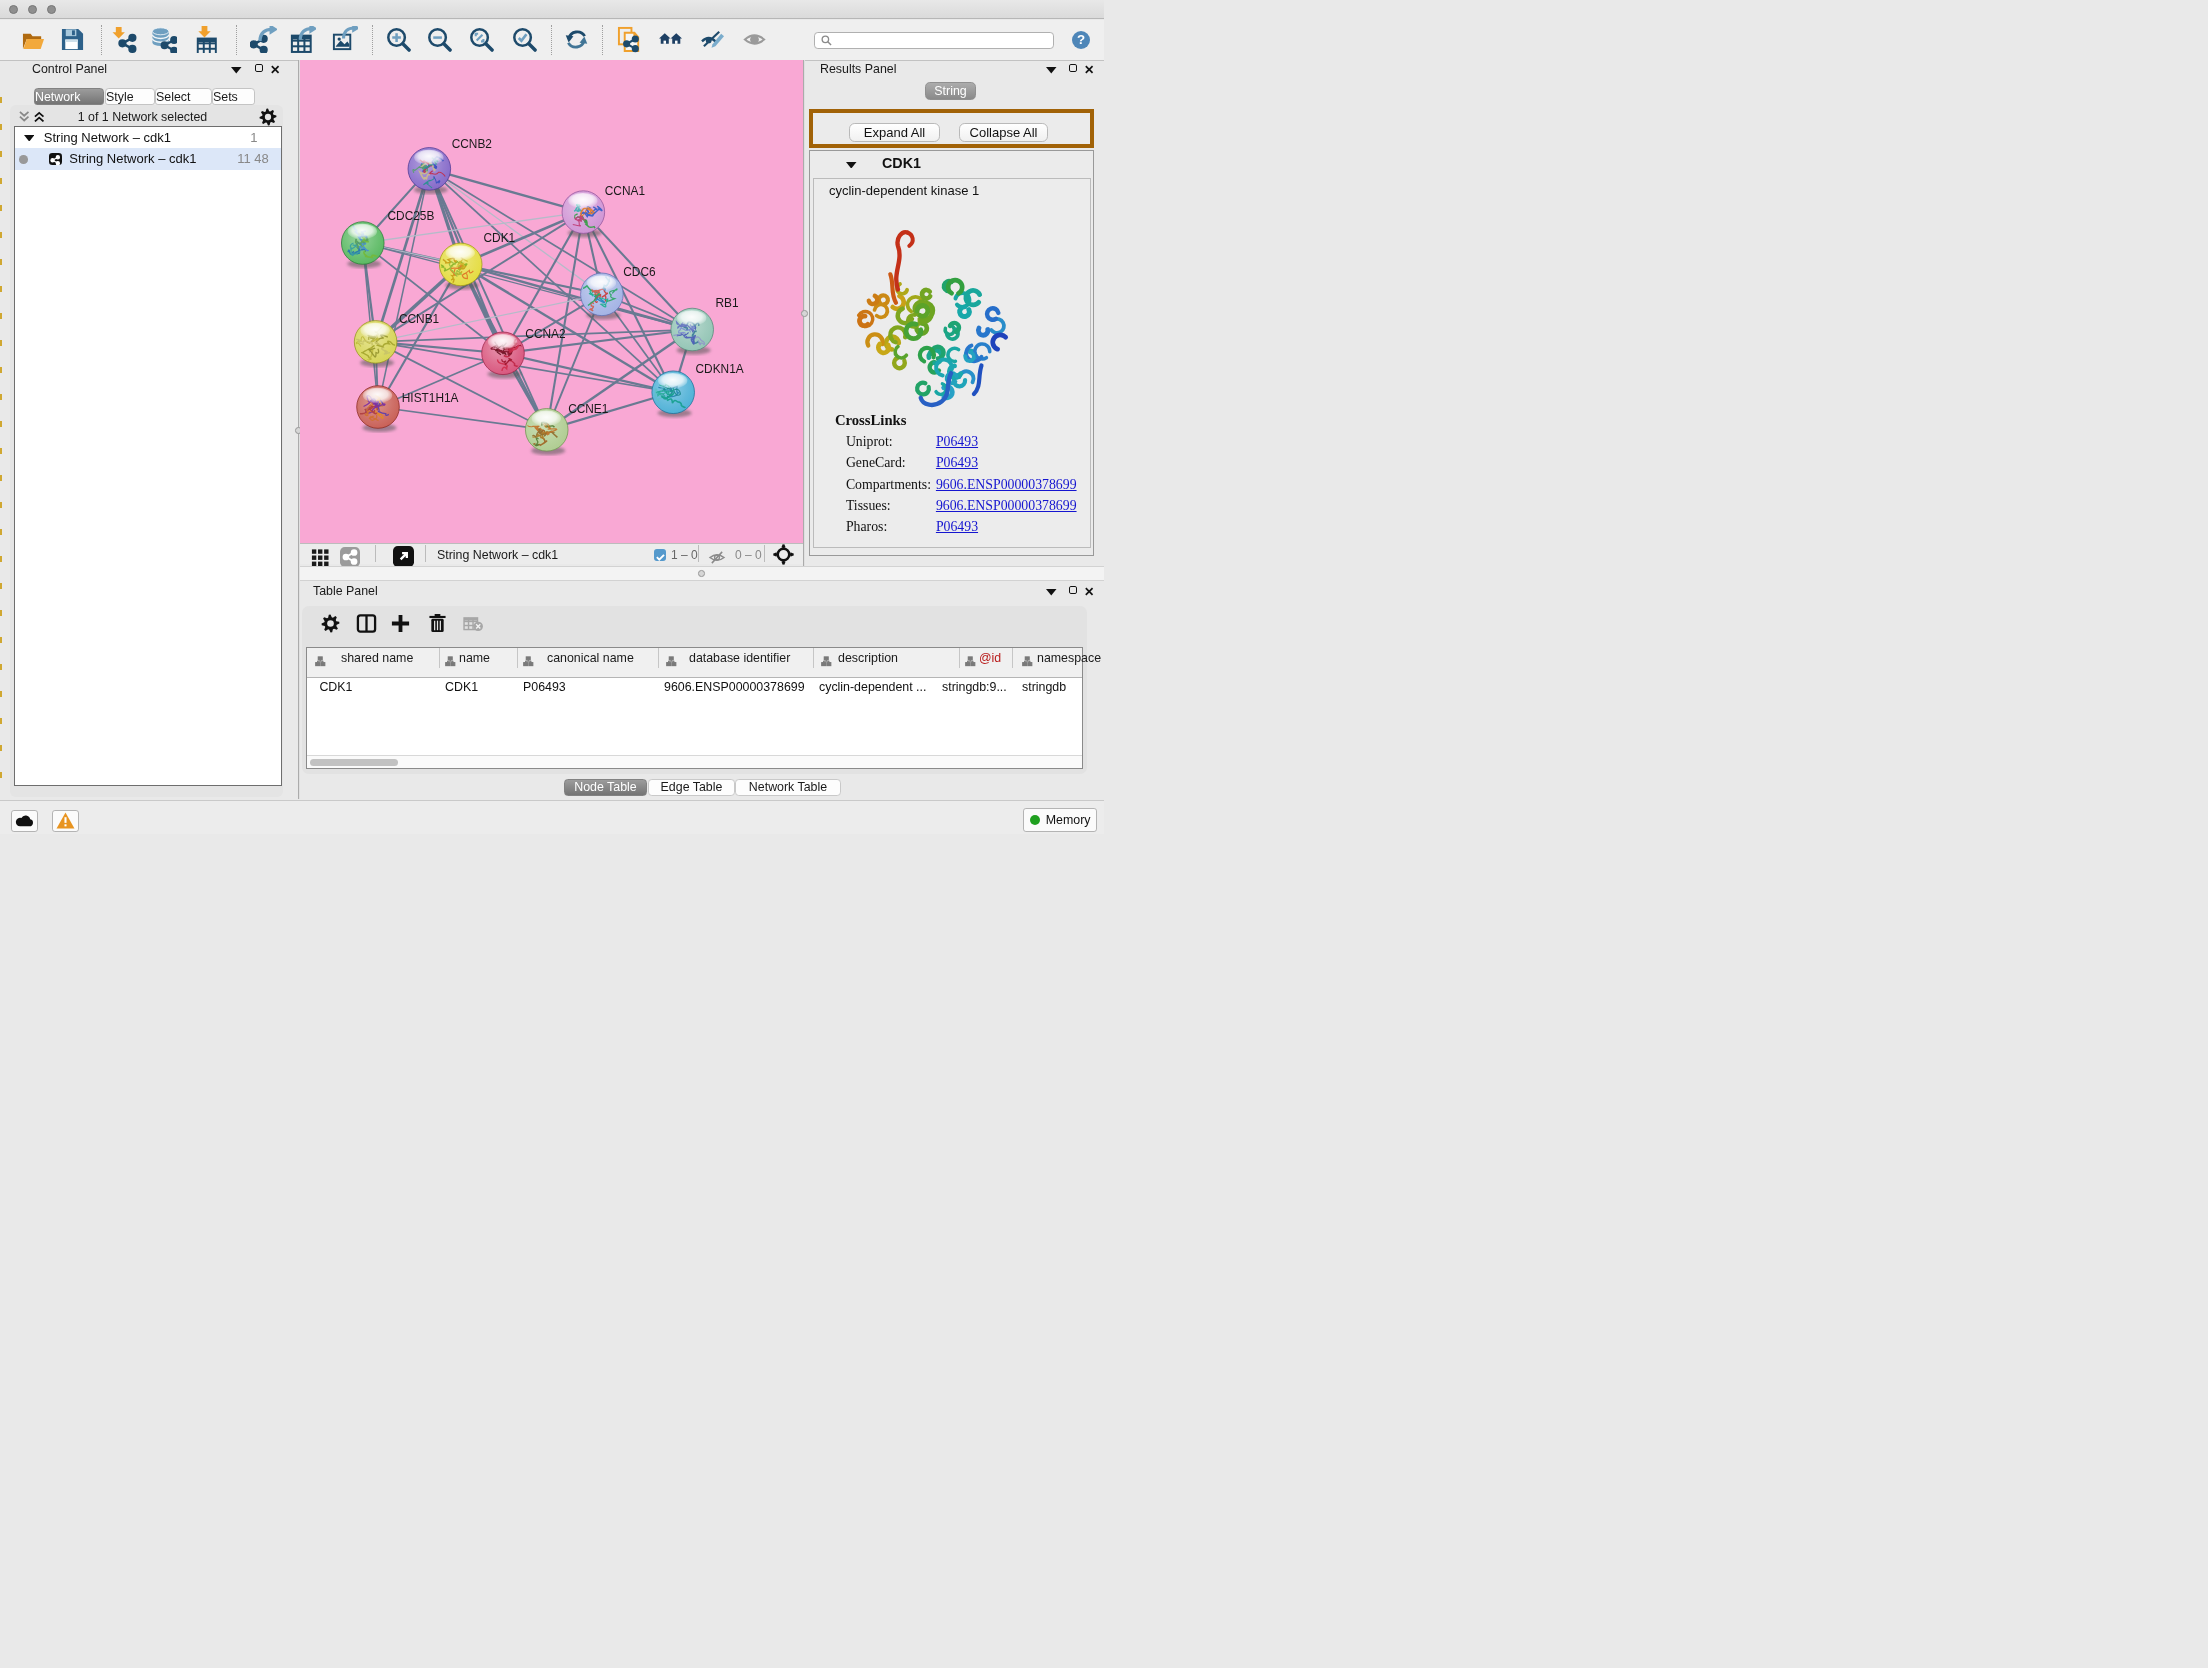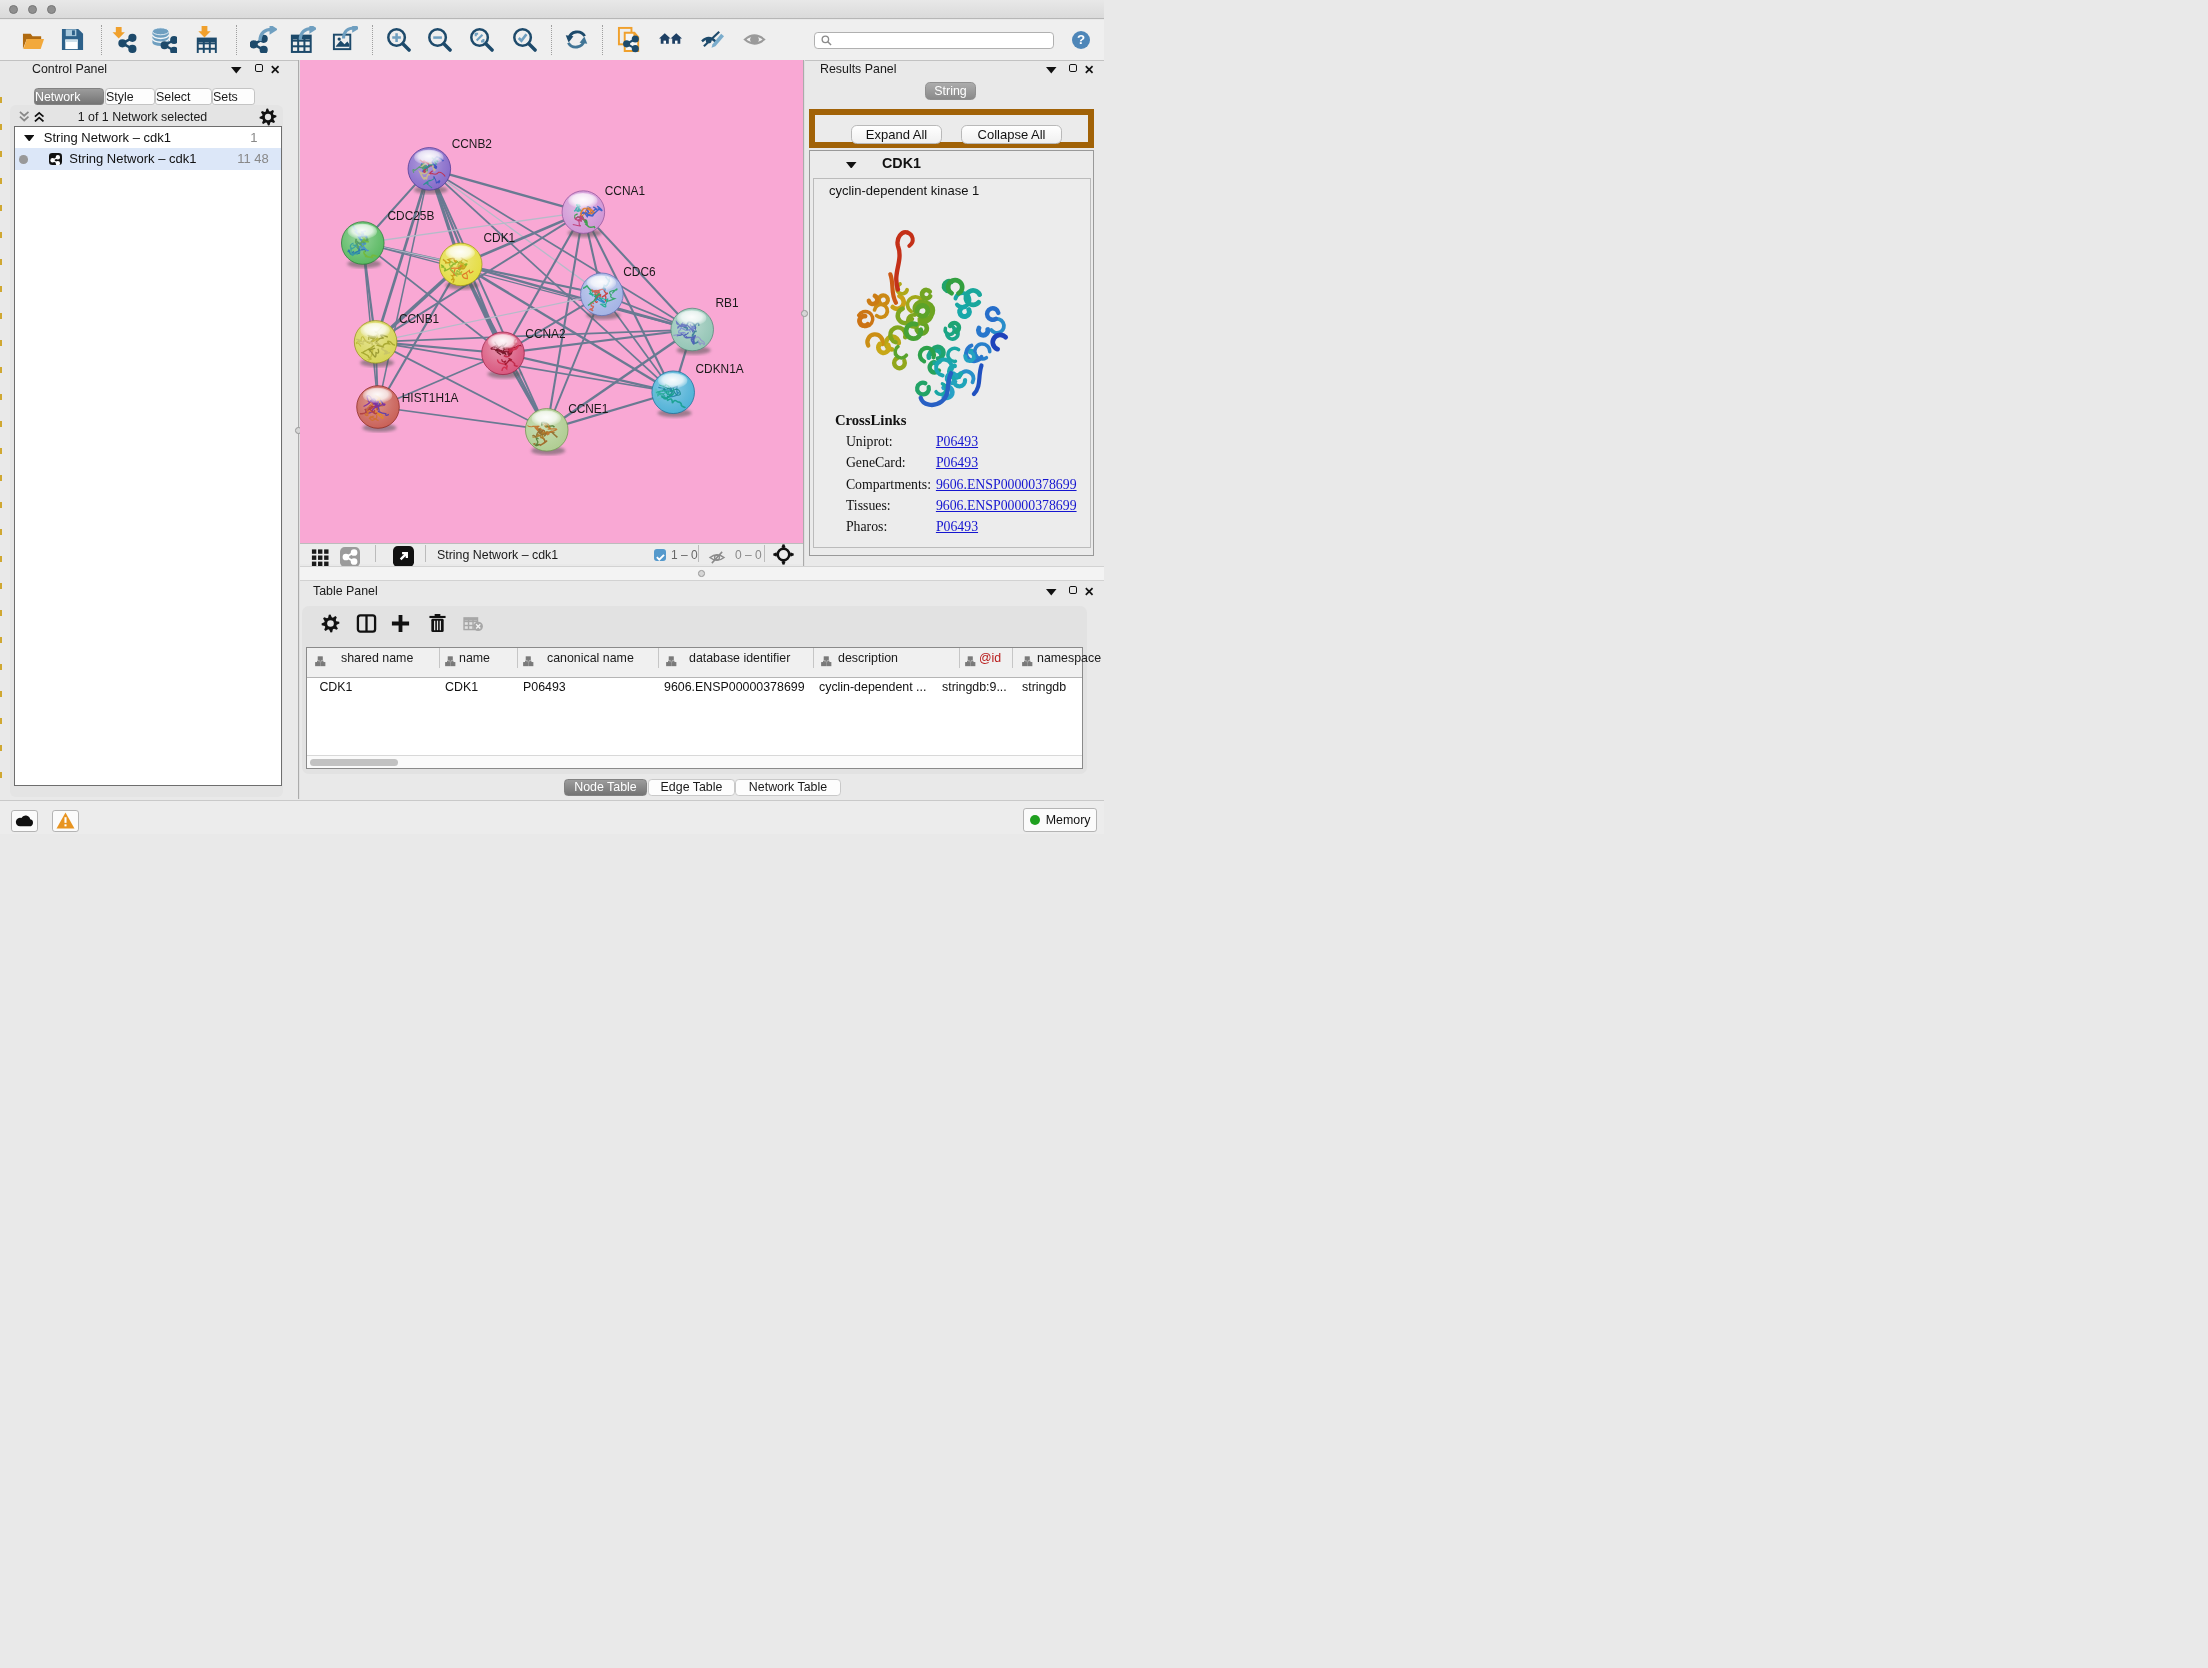--- a/index.html
+++ b/index.html
@@ -19,21 +19,21 @@
 #netlist{position:absolute;left:14.3px;top:126px;width:268px;height:660px;background:#fff;border:1.4px solid #6e6e6e}
 #netview{position:absolute;left:300px;top:60px;width:503px;height:504px;background:#f9a8d4}
 #viewbar{position:absolute;left:300px;top:543px;width:503px;height:21.4px;background:#ececec;border-top:1px solid #bcbcbc}
 .vbsep{position:absolute;top:545px;width:1px;height:17px;background:#bbb}
 #vdiv-l{position:absolute;left:298px;top:60px;width:1.9px;height:739px;background:#e0e0e0;border-left:1px solid #ababab}
 #vdiv-r{position:absolute;left:803px;top:60px;width:1.9px;height:506px;background:#e0e0e0;border-left:1px solid #ababab}
 .dot{position:absolute;width:6.7px;height:6.7px;border-radius:50%;background:#d6d6d6;border:1px solid #979797}
 #hdiv{position:absolute;left:300px;top:566px;width:805px;height:15px;background:#f3f3f3;border-top:1px solid #d2d2d2;border-bottom:1px solid #d2d2d2}
 #stringtab{position:absolute;left:925px;top:82px;width:51px;height:17.6px;background:linear-gradient(#ararar,#8f8f8f);
  background:linear-gradient(#acacac,#8a8a8a);border-radius:4.8px;color:#fff;font-size:12.4px;text-align:center;line-height:17px;border:1px solid #909090}
-#rp-top{position:absolute;left:809px;top:109px;width:285px;height:39px;background:#ebebeb;border:6px solid #a16207}
+#rp-top{position:absolute;left:809px;top:109px;width:285px;height:39px;background:#ebebeb;border:4px solid #a16207}
 .wbtn{position:absolute;height:19px;background:linear-gradient(#fff,#f0f0f0);border:1px solid #b9b9b9;border-radius:5.7px;
  font-size:13px;text-align:center;line-height:18px;color:#111}
 #rp-main{position:absolute;left:809px;top:150px;width:285px;height:406px;background:#ebebeb;border:1px solid #999}
 #rp-inner{position:absolute;left:2.9px;top:27px;width:278px;height:370px;background:#ececec;border:1px solid #bbb}
 .serif{font-family:"Liberation Serif",serif;font-size:13.8px;color:#111}
 .slink{position:absolute;font-family:"Liberation Serif",serif;font-size:13.8px;color:#1515d0;text-decoration:underline}
 #tbox{position:absolute;left:302px;top:606px;width:785px;height:168px;background:#e2e2e2;border-radius:6.7px}
 #ttable{position:absolute;left:306px;top:647px;width:777px;height:122px;background:#fff;border:1px solid #8a8a8a}
 #thead{position:relative;height:30px;background:#f0f0f0;border-bottom:1px solid #b5b5b5}
 #tscroll{position:absolute;left:0;bottom:0;width:100%;height:13.3px;background:#fafafa;border-top:1px solid #d8d8d8}
@@ -654,21 +654,21 @@
 <div class="dot" style="left:801px;top:310px"></div>
 <div style="position:absolute;left:820px;top:62px;font-size:12.4px;color:#1a1a1a">Results Panel</div>
 <svg width="10.5" height="7.6" viewBox="0 0 11 8" style="position:absolute;left:1046px;top:66px">
     <path d="M0,1 h11 l-5.5,7 z" fill="#111"></path>
   </svg>
 <div style="position:absolute;left:1069px;top:64px;width:8.2px;height:8.2px;border:1.6px solid #111;border-radius:1.9px"></div>
 <div class="xmark" style="left:1084px;top:62px">✕</div>
 <div id="stringtab">String</div>
 <div id="rp-top">
     <div class="wbtn" style="left:36px;top:9.5px;width:91px">Expand All</div>
-    <div class="wbtn" style="left:146px;top:9.5px;width:101px">Collapse All</div>
+    <div class="wbtn" style="left:146px;top:9.5px;width:89px">Collapse All</div>
   </div>
 <div id="rp-main">
     <svg width="10.5" height="7.6" viewBox="0 0 11 8" style="position:absolute;left:36px;top:9.5px">
       <path d="M0,1 h11 l-5.5,7 z" fill="#111"></path>
     </svg>
     <div style="position:absolute;left:72px;top:3.8px;font-size:14.3px;font-weight:bold;color:#111">CDK1</div>
     <div id="rp-inner">
       <div style="position:absolute;left:15px;top:3.8px;font-size:13px;color:#111">cyclin-dependent kinase 1</div>
       <svg width="190" height="190" viewBox="0 0 200 200" style="position:absolute;left:25px;top:44px">
         <path d="M86.6,105.6 A5.4,5.4 0 1 1 81.7,111.0" fill="none" stroke="#66a425" stroke-width="5.0" stroke-linecap="round"></path>

